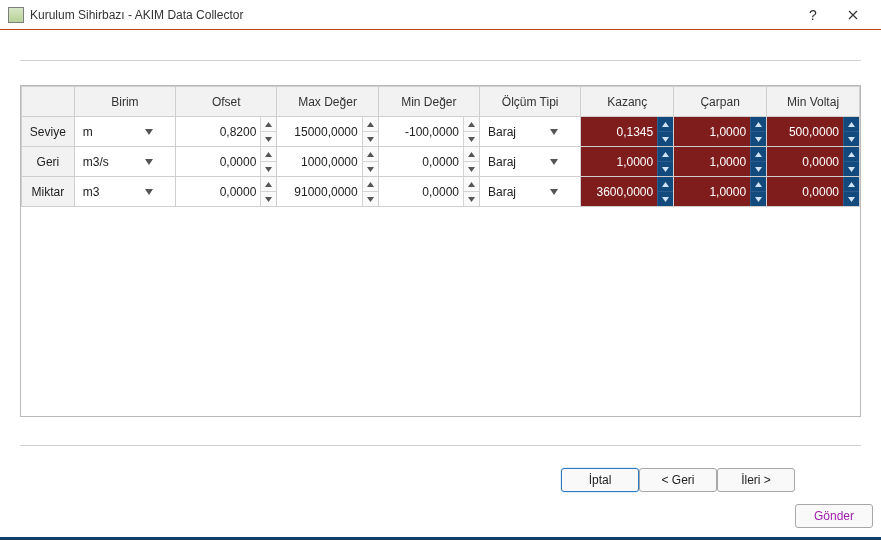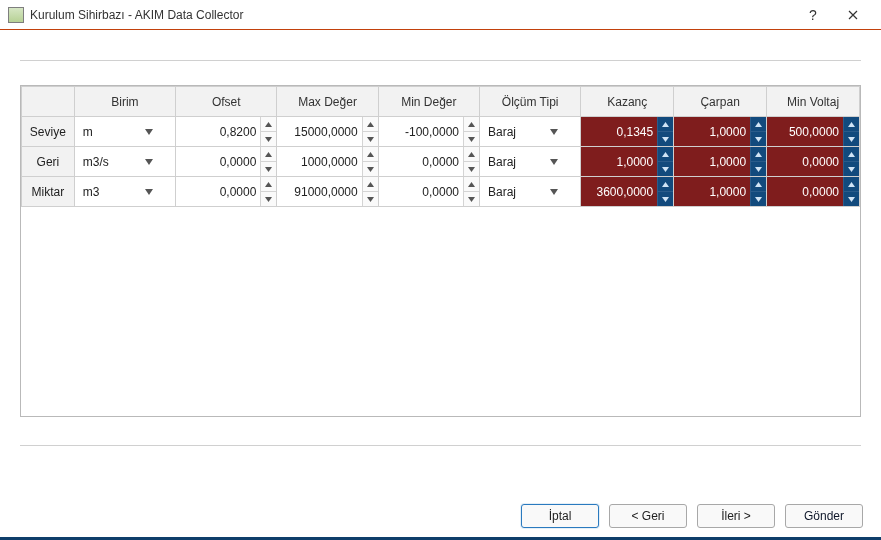--- a/index.html
+++ b/index.html
@@ -120,36 +120,35 @@
   .darkcell .btns { border-left: 1px solid #2a5b8a; }
   .darkcell .sb { background: #124a7d; }
   .darkcell .sb + .sb { border-top: 1px solid #2a5b8a; }
   .darkcell .sb svg path { fill: #cfe3f5; }
 
   .bottom-rule { border: none; border-top: 1px solid #d0d0d0; margin-top: 28px; }
 
   .buttons {
     position: absolute;
     bottom: 12px;
-    right: 18px;
+    right: 8px;
     display: flex;
-    gap: 10px;
   }
   .btn {
     min-width: 78px;
     height: 24px;
     border: 1px solid #a8a8a8;
     border-radius: 3px;
     background: #f9f9f9;
     font-size: 12px;
     display: flex; align-items: center; justify-content: center;
     color: #222;
   }
   .btn.primary { border: 1px solid #2a7abf; box-shadow: 0 0 0 1px rgba(42,122,191,.12); }
-  .btn.disabled { color: #0f172a; }
+  .btn.disabled { color: #a21caf; margin-top: 36px; }
   .bottom-edge {
     position: absolute; bottom: 0; left: 0; right: 0; height: 3px;
     background: #0e3e6a;
   }
 </style>
 </head>
 <body>
 
 <div class="titlebar">
   <div class="app-icon"></div>

